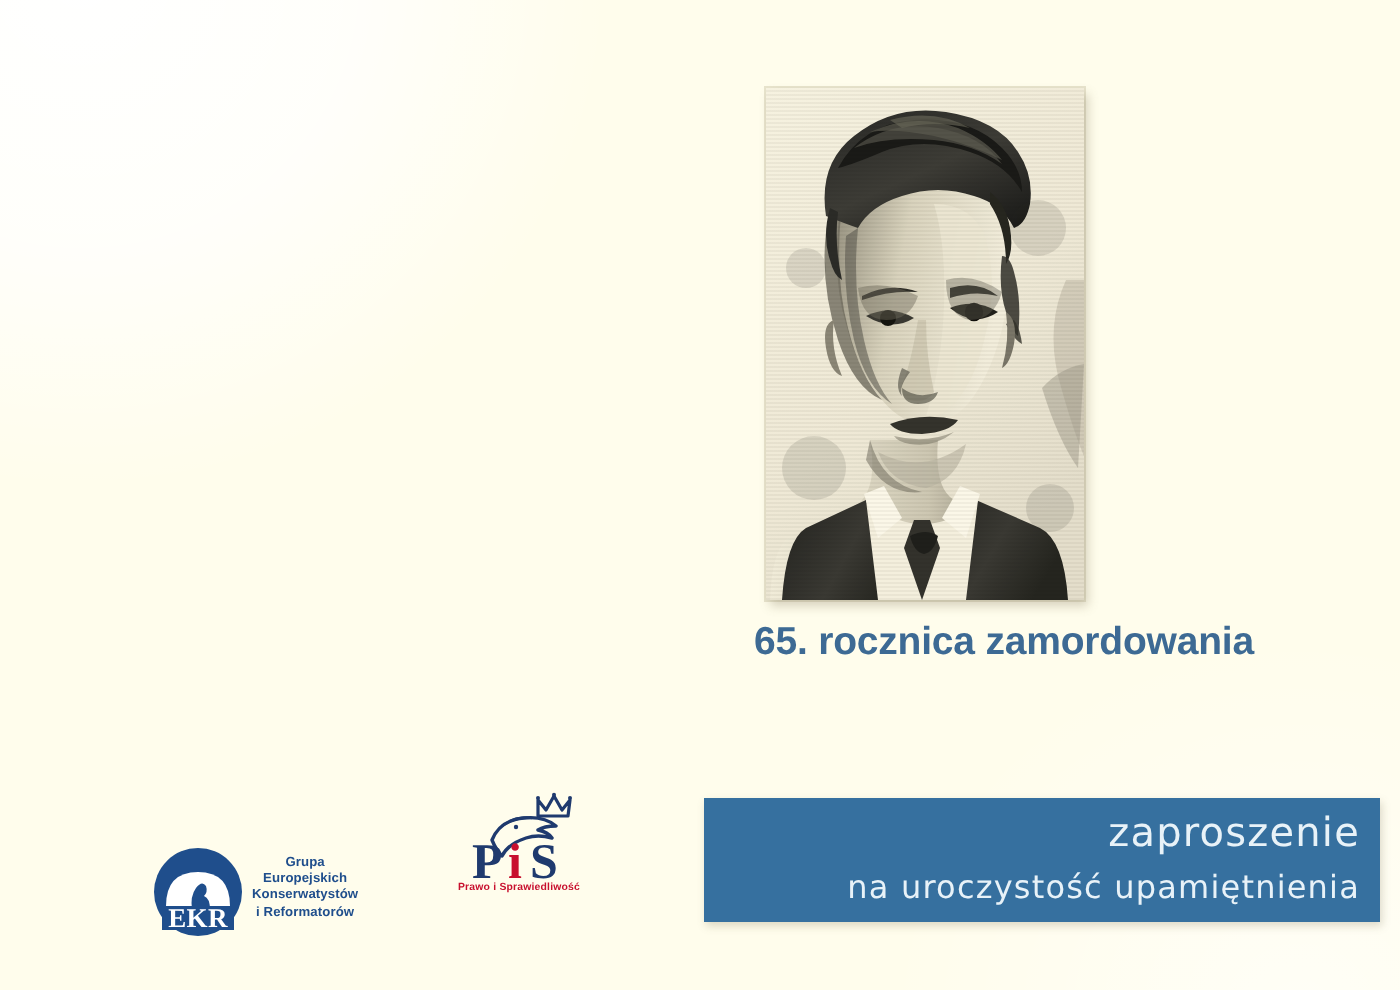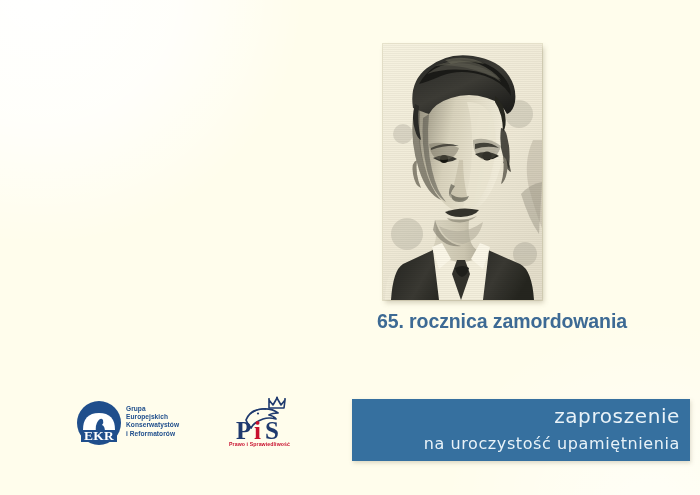--- a/index.html
+++ b/index.html
@@ -118,23 +118,24 @@
     display: block;
     white-space: nowrap;
   }
   #banner-text .line-1 { font-size: 20px; }
   #banner-text .line-2 { font-size: 16px; }
 
   
   #ekr-logo {
     position: absolute;
     left: 76px;
-    top: 400px;
+    top: 423px;
     width: 112px;
     height: 48px;
+    text-align: center;
   }
   #ekr-mark {
     position: absolute;
     left: 0;
     top: 0;
     width: 46px;
     height: 46px;
   }
   #ekr-mark svg { display: block; width: 46px; height: 46px; }
   #ekr-text {

